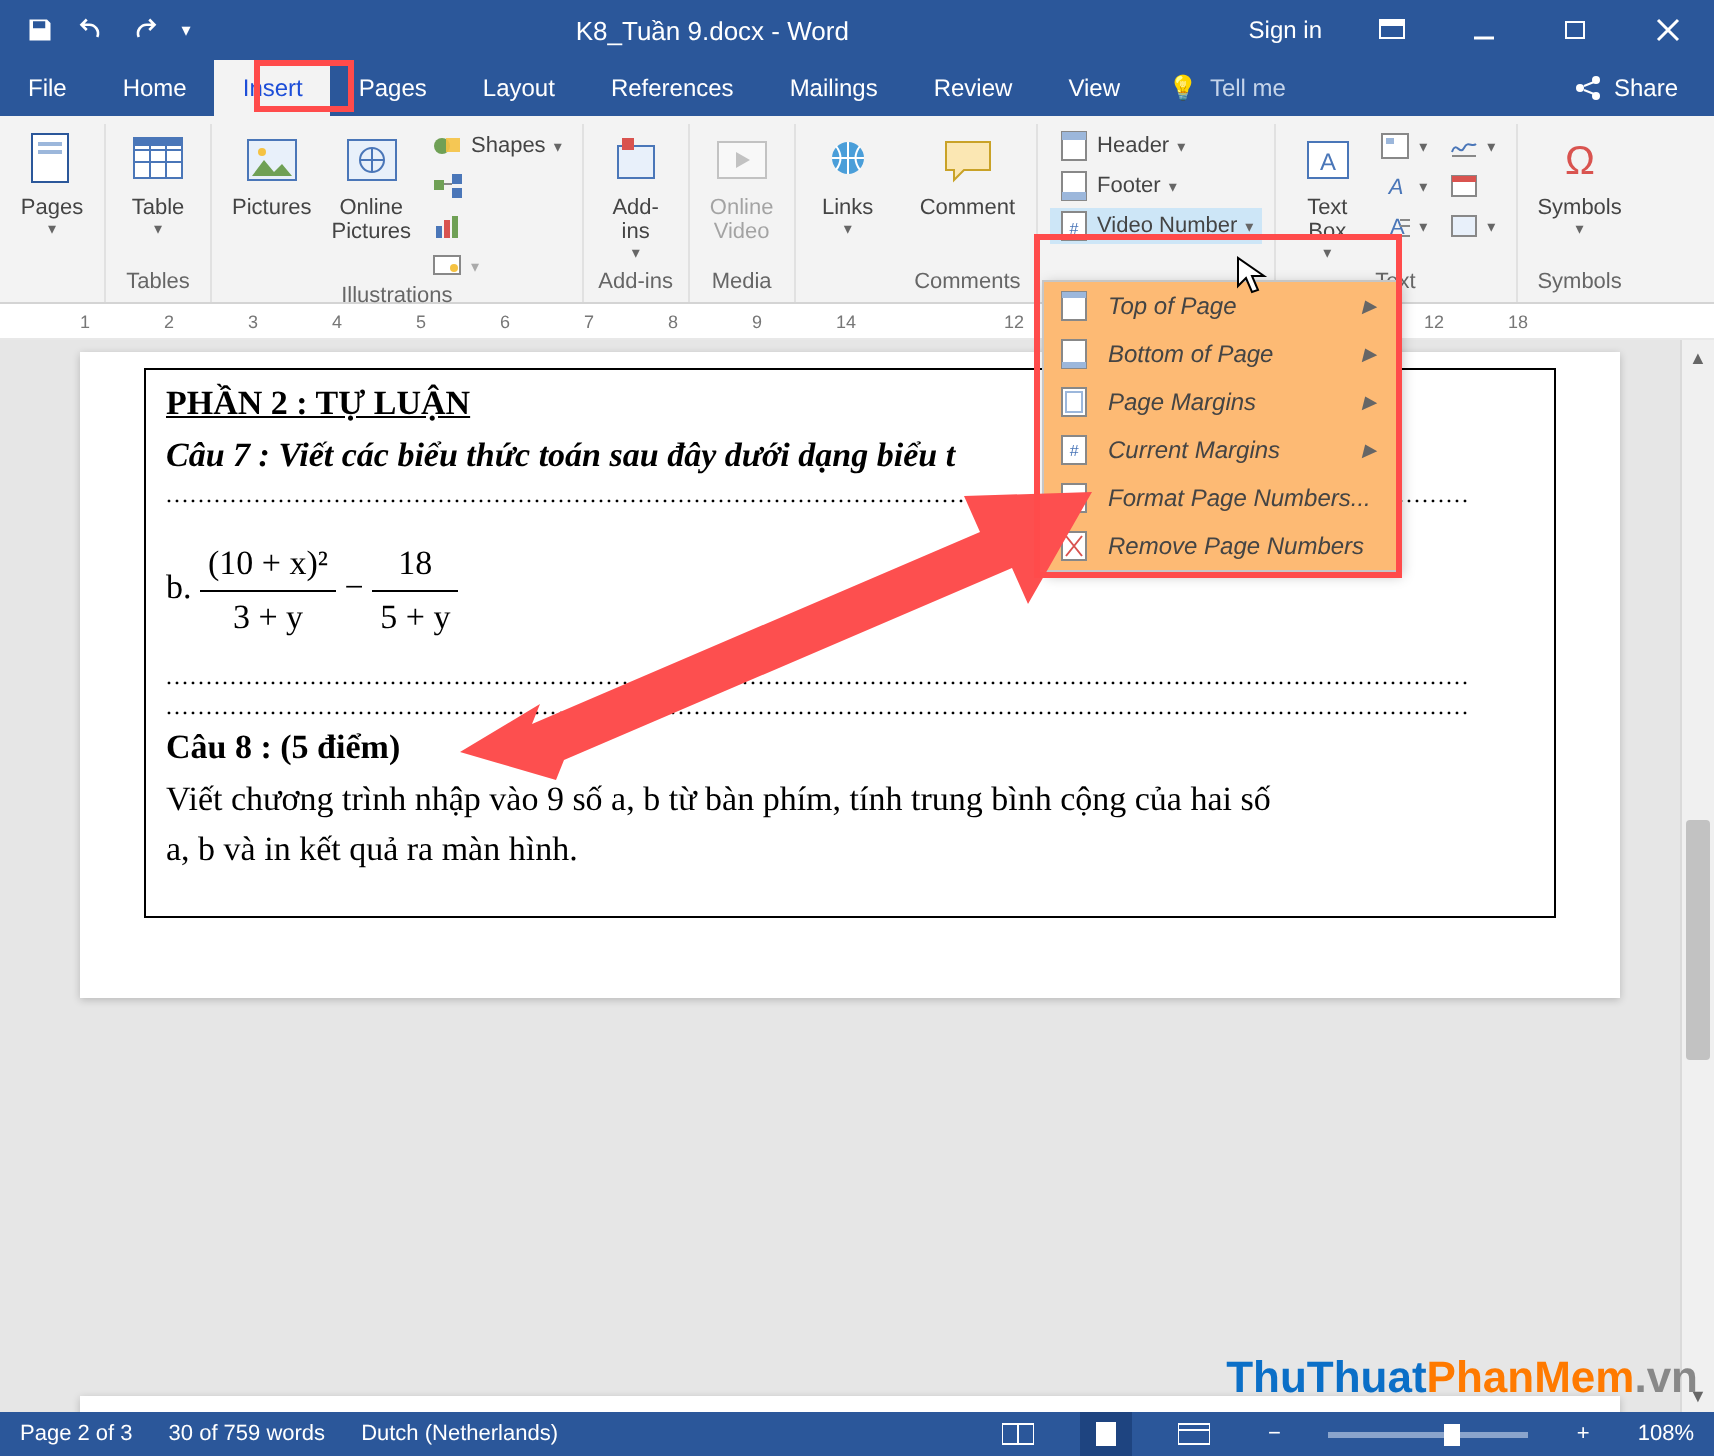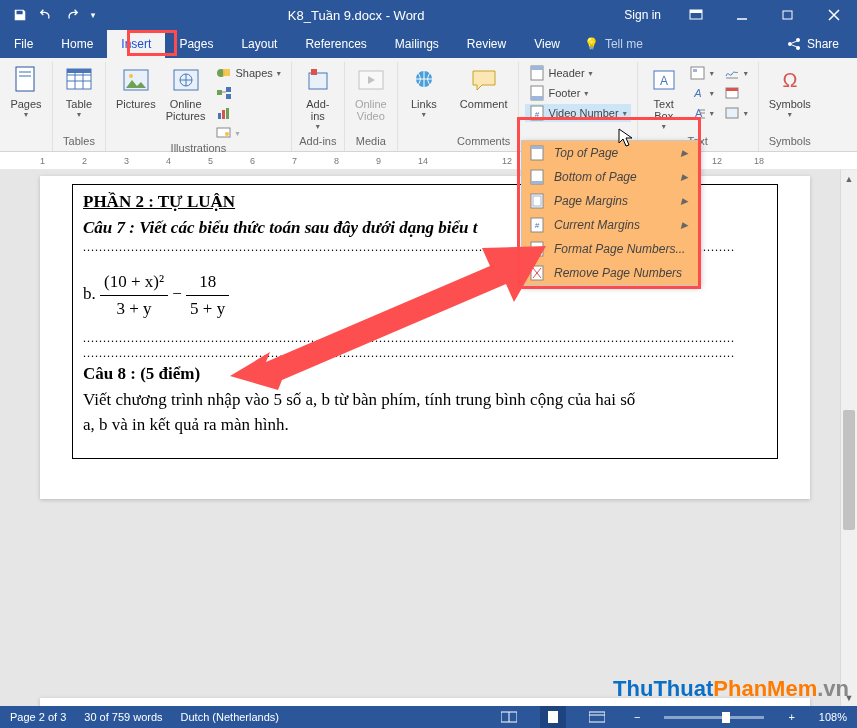--- a/index.html
+++ b/index.html
@@ -561,21 +561,21 @@
       <div class="doc-text">
         <span>b. </span>
         <span class="frac"><span class="num">(10 + x)²</span><span class="den">3 + y</span></span>
         <span> − </span>
         <span class="frac"><span class="num">18</span><span class="den">5 + y</span></span>
       </div>
       <div style="height:10px"></div>
       <div class="dots">...................................................................................................................................................................</div>
       <div class="dots">...................................................................................................................................................................</div>
       <div class="doc-text" style="font-weight:bold">Câu 8 : (5 điểm)</div>
-      <div class="doc-text">Viết chương trình nhập vào 5 số a, b từ bàn phím, tính trung bình cộng của hai số</div>
+      <div class="doc-text">Viết chương trình nhập vào 9 số a, b từ bàn phím, tính trung bình cộng của hai số</div>
       <div class="doc-text">a, b và in kết quả ra màn hình.</div>
     </div>
   </div>
   <div class="page2"></div>
 
   <div class="scrollbar-v">
     <div class="scroll-btn" style="top:0">▲</div>
     <div class="scroll-thumb-v"></div>
     <div class="scroll-btn" style="bottom:0">▼</div>
   </div>

